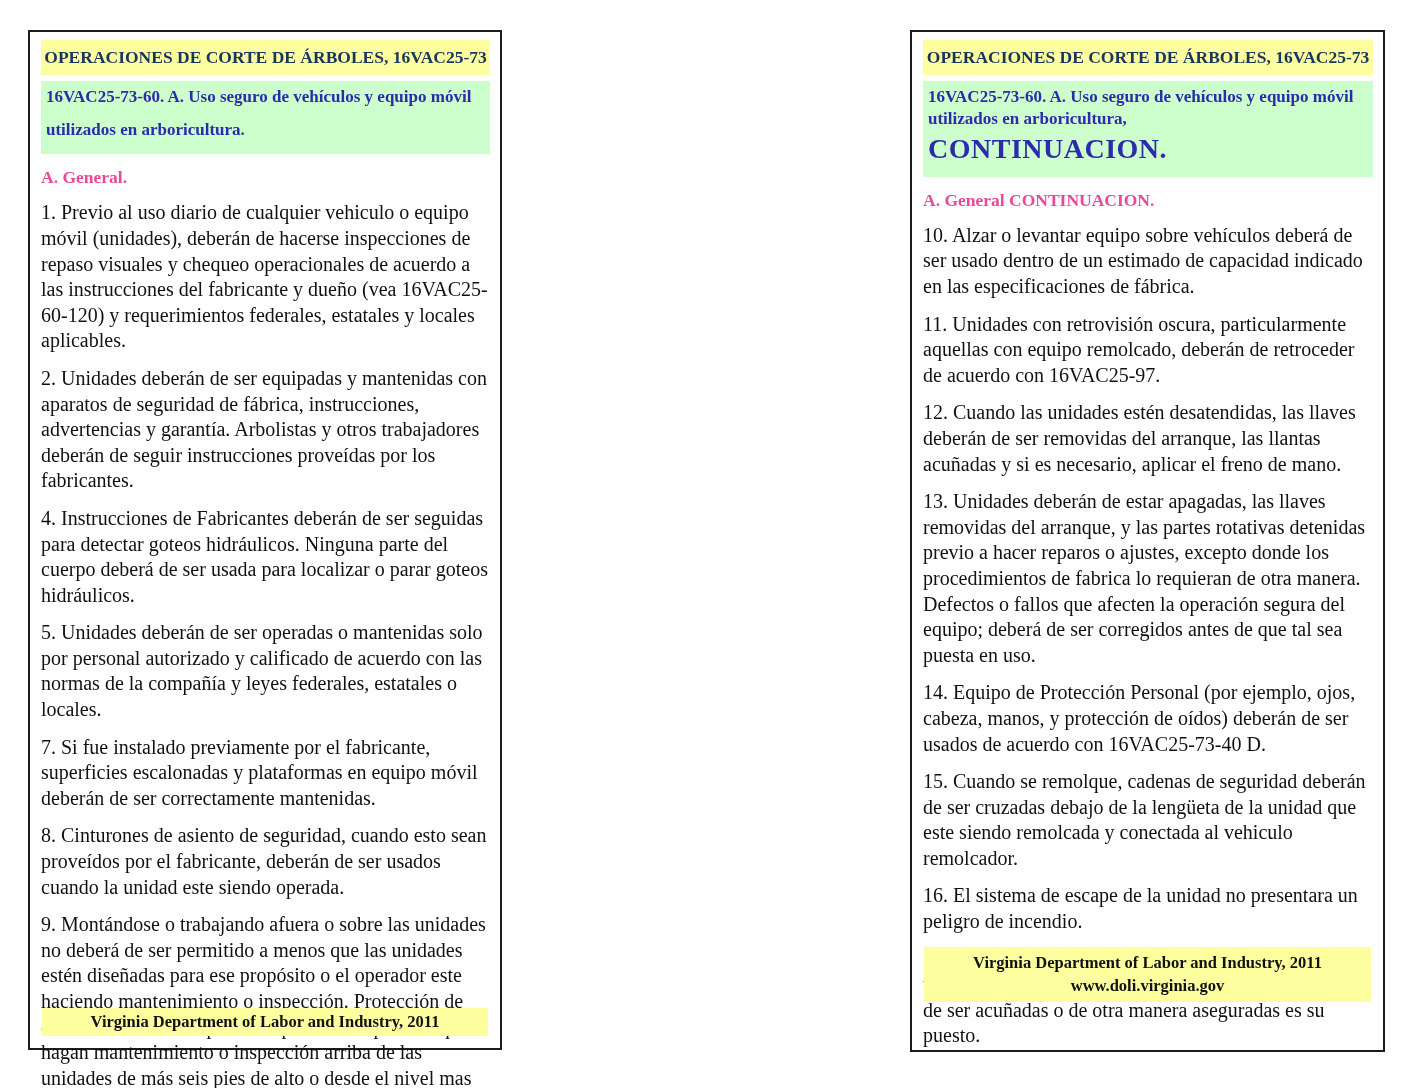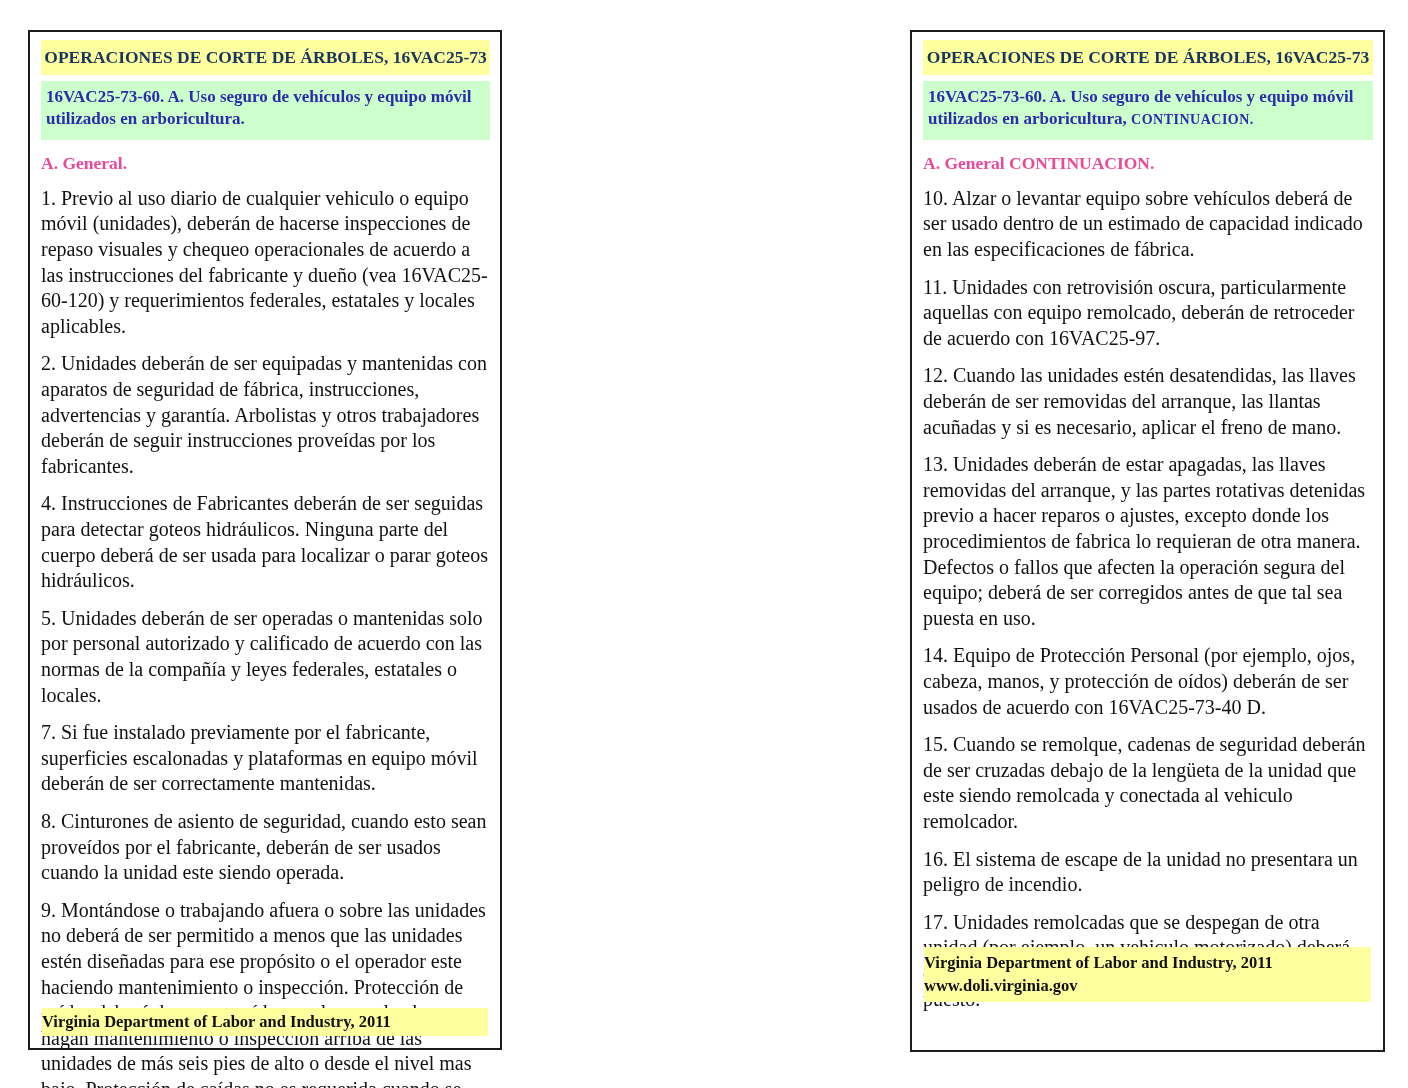--- a/index.html
+++ b/index.html
@@ -32,39 +32,40 @@
     margin-bottom:6px;
   }
   .subtitle-band {
     background:#ccffcc;
     color:#2b2bab;
     font-weight:bold;
     font-size:17px;
     line-height:1.32;
     padding:5px 14px 9px 5px;
   }
-  .subtitle-emphasis { font-size:14px; letter-spacing:0.5px; }
+  .subtitle-emphasis { font-size:28px; letter-spacing:0.5px; }
 
   .section-heading {
     font-weight:bold;
     font-size:17.5px;
     color:#ec4899;
     margin:13px 0 0 0;
   }
   .body-item {
     font-size:20px;
     line-height:1.28;
     margin:12px 0 0 0;
     color:#111111;
   }
   .footer-band {
     position:absolute;
     left:12px; right:12px;
     background:#feff9e;
     font-weight:bold;
+    text-align:center;
     font-size:16.5px;
     color:#111111;
   }
   #panel-left  .footer-band { bottom:12px; padding:4px 0; }
   #panel-right .footer-band { bottom:48px; padding:5px 0; line-height:1.35; }
 </style>
 </head>
 <body>
 
 <div class="panel" id="panel-left">

